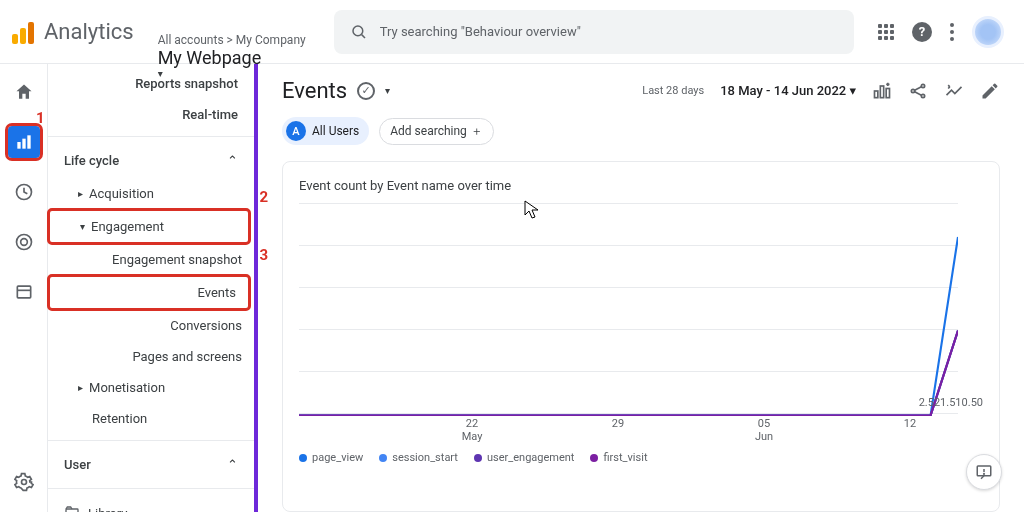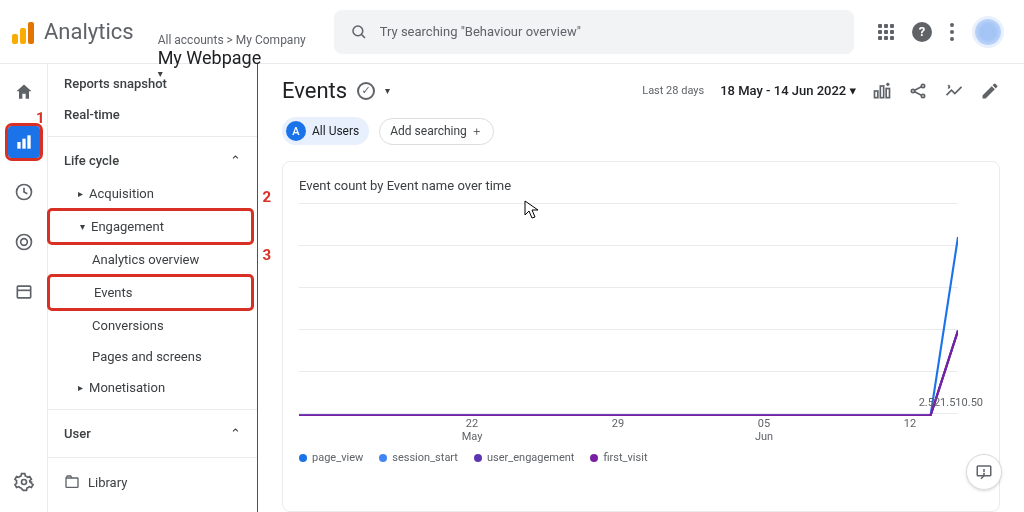--- a/index.html
+++ b/index.html
@@ -25,21 +25,21 @@
     .dots-v{display:flex;flex-direction:column;gap:3px;}
     .dots-v span{width:4px;height:4px;border-radius:50%;background:#5f6368;}
 
     .shell{ display:flex; height:calc(100% - 64px);}
     .rail{ width:48px; border-right:1px solid #e8eaed; display:flex; flex-direction:column; align-items:center; padding-top:12px; gap:18px; position:relative;}
     .rail-item{ width:32px; height:32px; display:flex; align-items:center; justify-content:center; color:#5f6368; border-radius:6px;}
     .rail-item.active{ background:#1a73e8; color:#fff; outline:3px solid #d93025; border-radius:4px;}
     .rail-item svg{width:20px;height:20px;}
     .rail-bottom{margin-top:auto; margin-bottom:14px;}
     
-    .sidebar{ width:210px; border-right:1px solid #6d28d9; padding:4px 0; position:relative; font-size:13px; color:#3c4043;}
+    .sidebar{ width:210px; border-right:4px solid #6d28d9; padding:4px 0; position:relative; font-size:13px; color:#3c4043;text-align:right;}
     .sidebar-section{ padding:8px 16px; font-weight:500;}
     .section-header{ display:flex; align-items:center; justify-content:space-between; padding:10px 16px; color:#3c4043; font-weight:500;}
     .sub-item{ padding:8px 12px 8px 30px; display:flex; align-items:center; gap:6px;}
     .sub-item2{padding:8px 12px 8px 44px;}
     .caret{font-size:10px; color:#3c4043;}
     .redbox{ outline:3px solid #d93025; border-radius:2px;}
     .red-ann{ position:absolute; color:#d93025; font-weight:bold; font-size:15px;}
     .library{display:flex;align-items:center;gap:8px;padding:10px 16px;}
     .divider{height:1px;background:#e8eaed;margin:6px 0;}
 
@@ -169,30 +169,31 @@
       <span style="font-size:13px;">⌃</span>
     </div>
     <div class="sub-item">
         <span class="caret">▸</span>
         <span>Acquisition</span>
       </div>
     <div class="sub-item redbox" style="margin:2px 6px 2px 2px">
         <span class="caret">▾</span>
         <span>Engagement</span>
       </div>
-    <div class="sub-item2">Analytics overview</div>
+    <div class="sub-item2">Engagement snapshot</div>
     <div class="redbox" style="margin:2px 6px 2px 2px;">
       <div class="sub-item2 selected" style="margin-right:0;">Events</div>
     </div>
     <div class="sub-item2">Conversions</div>
     <div class="sub-item2">Pages and screens</div>
     <div class="sub-item">
         <span class="caret">▸</span>
         <span>Monetisation</span>
       </div>
+    <div class="sub-item" style="padding-left:44px">Retention</div>
     <div class="divider"></div>
     <div class="section-header">
       <span>User</span>
       <span style="font-size:13px;">⌃</span>
     </div>
     <div class="divider"></div>
     <div class="library">
       <svg width="16" height="16" viewBox="0 0 24 24" fill="none" stroke="#5f6368" stroke-width="2">
           <rect x="3" y="6" width="18" height="14" rx="1"></rect>
           <path d="M3 6l2-3h5l2 3"></path>

